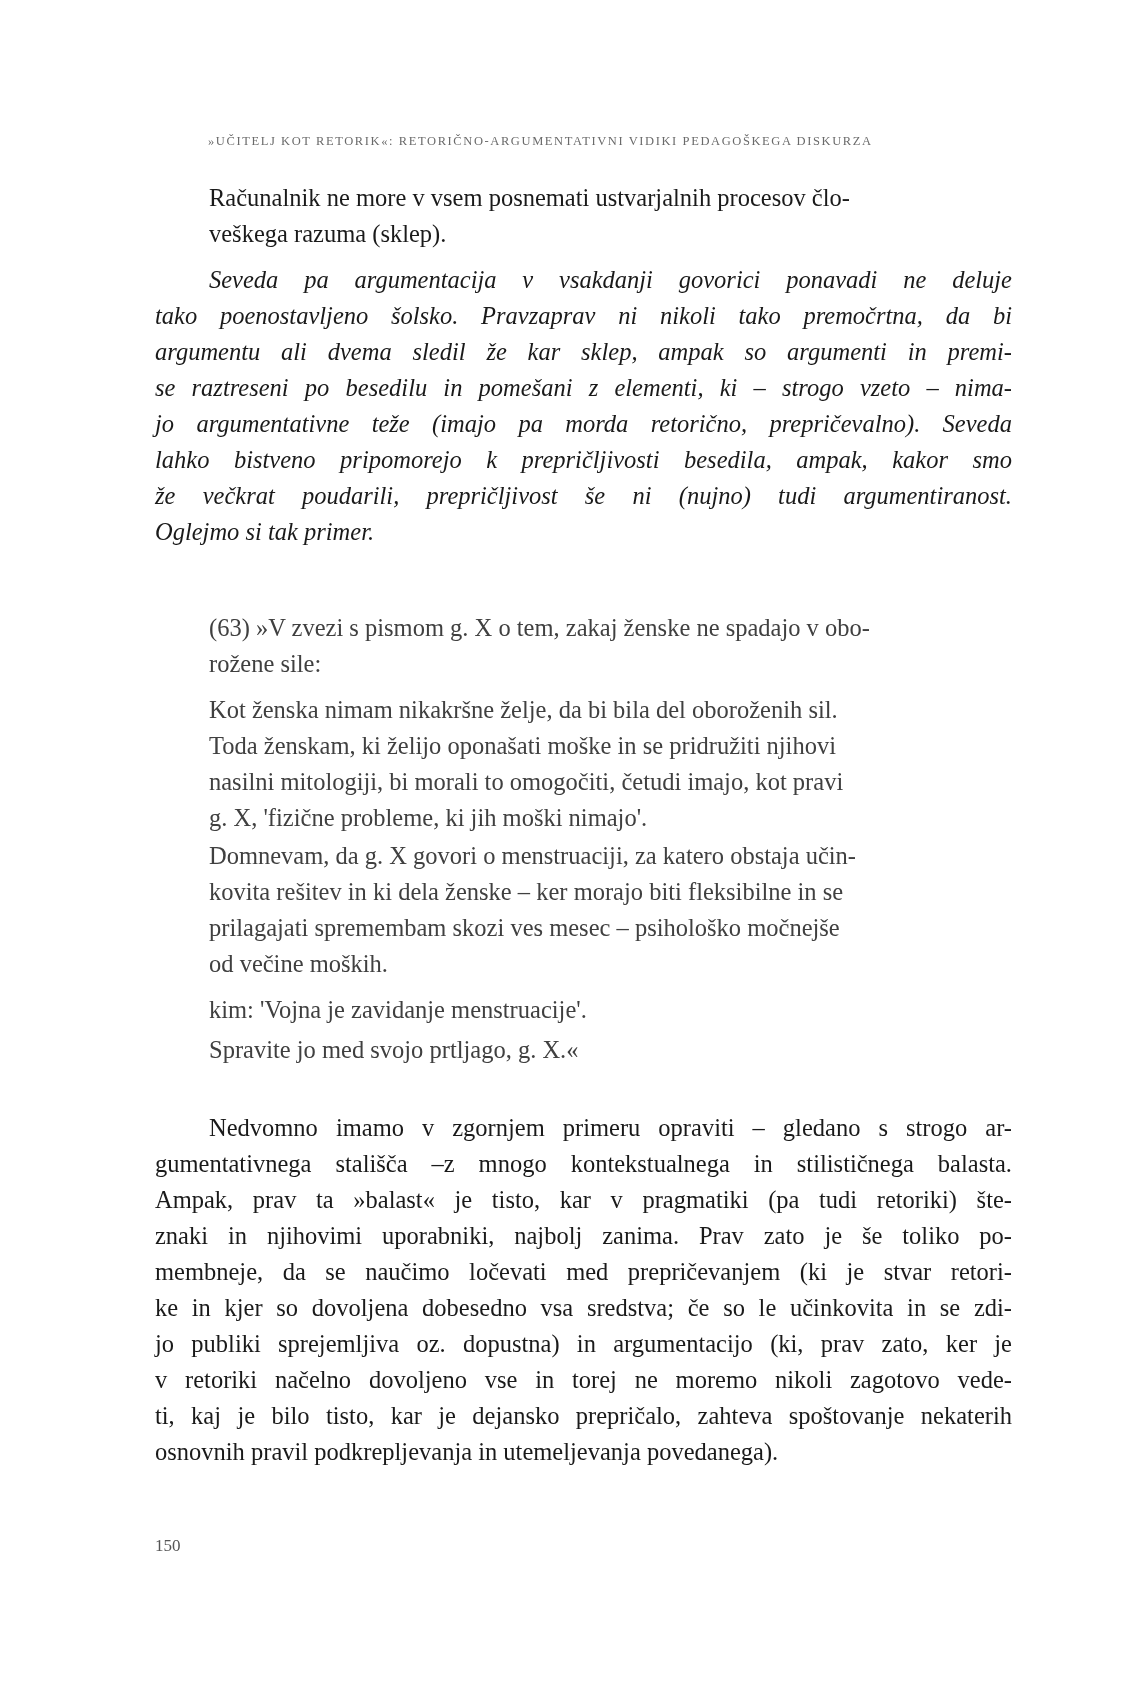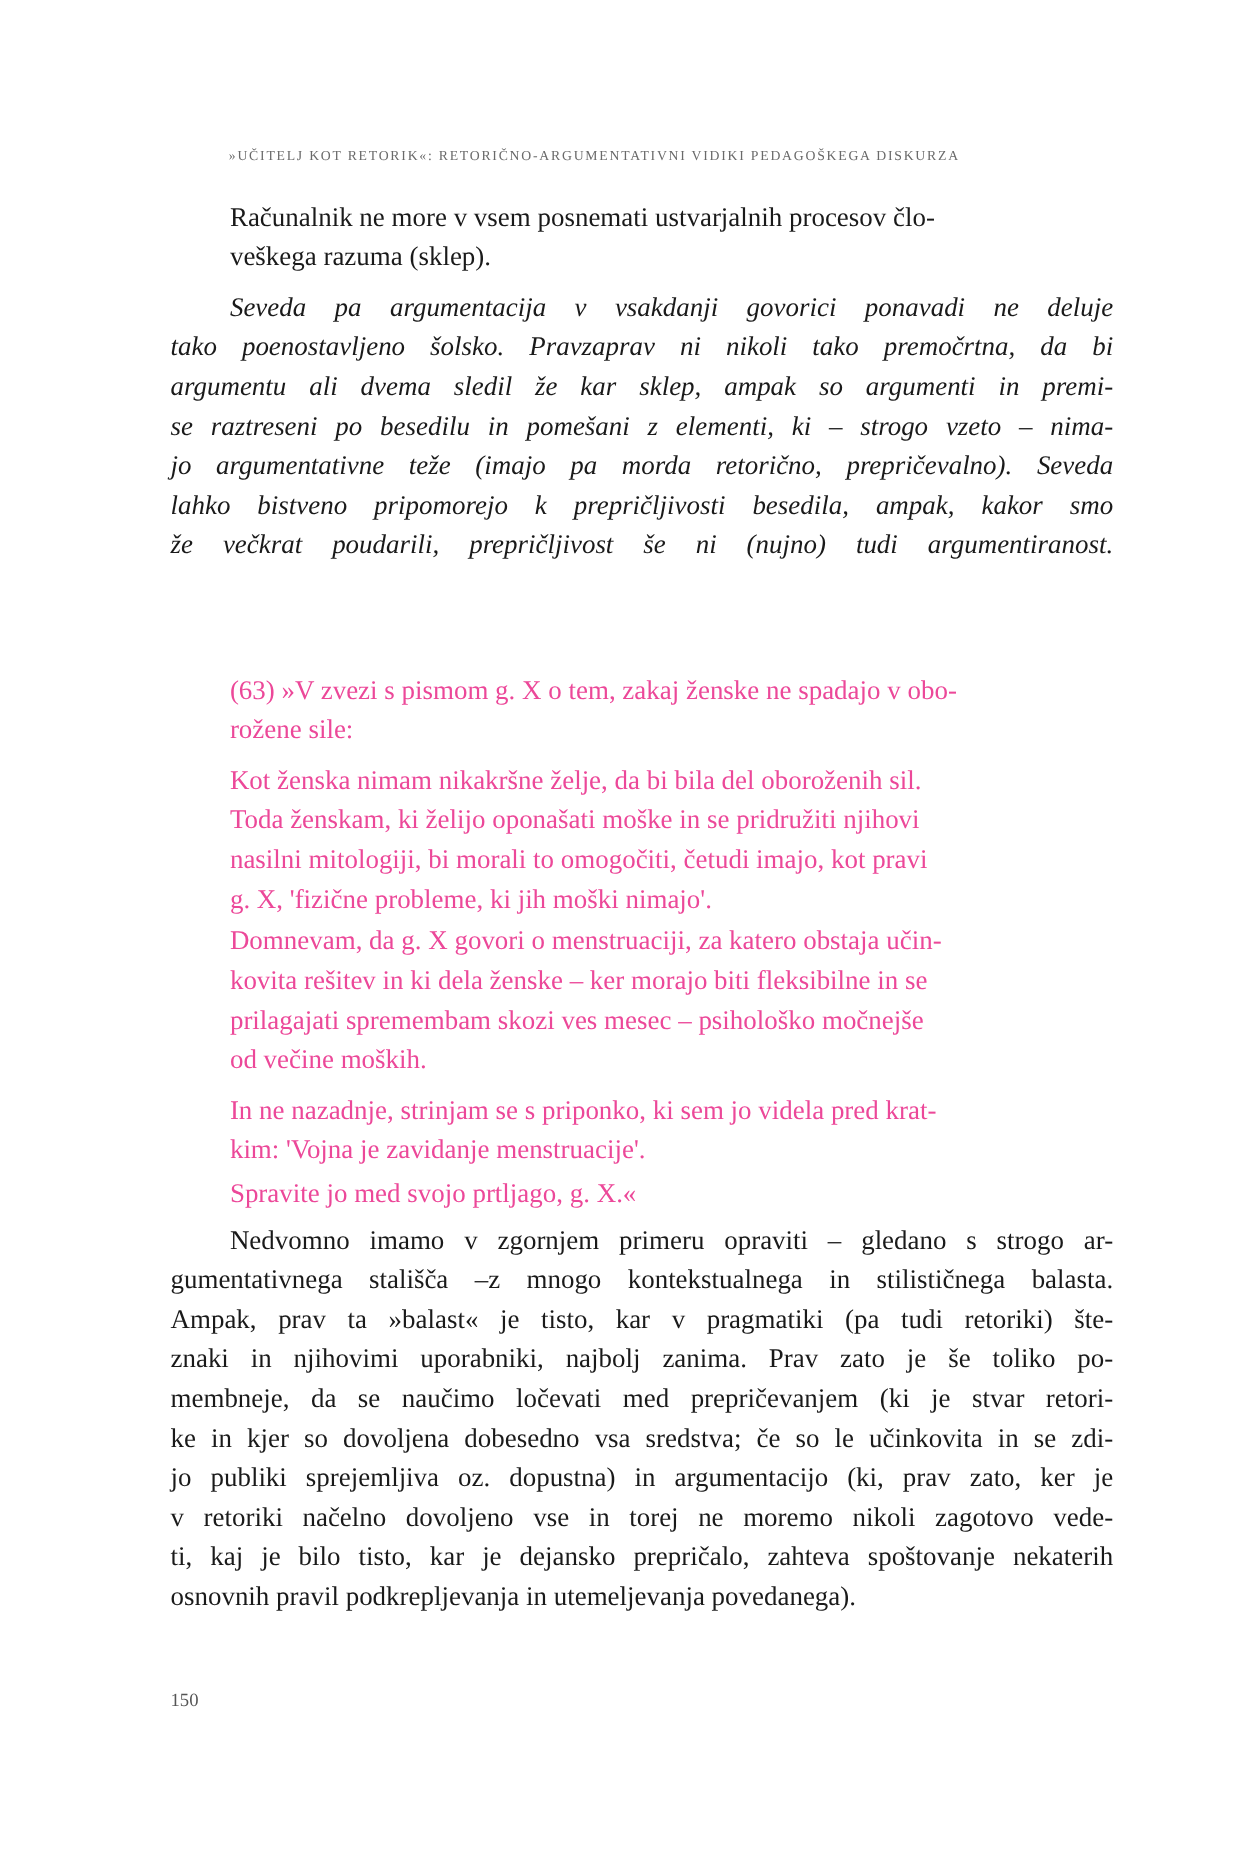--- a/index.html
+++ b/index.html
@@ -15,21 +15,21 @@
     position: absolute; left: 143px; width: 857px;
     font-family: "Liberation Serif", "DejaVu Serif", serif;
     font-size: 24.5px; line-height: 36px; color: #1a1a1a;
     text-align: justify;
   }
   .line { display: block; white-space: nowrap; }
   .just { text-align: justify; text-align-last: justify; white-space: normal; }
   .indent { padding-left: 54px; }
   .quote { position: absolute; left: 197px; width: 748px;
     font-family: "Liberation Serif", "DejaVu Serif", serif;
-    font-size: 24.5px; line-height: 36px; color: #ec4899; }
+    font-size: 24.5px; line-height: 36px; color: #404040; }
   .para { margin: 0; }
   .page-number {
     position: absolute; left: 143px; top: 1536px;
     font-family: "Liberation Serif", "DejaVu Serif", serif;
     font-size: 17px; color: #555;
   }
 </style>
 </head>
 <body>
 
@@ -43,41 +43,41 @@
   </div>
 
   <div class="body-text" style="top:262px;font-style:italic;">
     <span class="line just indent">Seveda pa argumentacija v vsakdanji govorici ponavadi ne deluje</span>
     <span class="line just">tako poenostavljeno šolsko. Pravzaprav ni nikoli tako premočrtna, da bi</span>
     <span class="line just">argumentu ali dvema sledil že kar sklep, ampak so argumenti in premi-</span>
     <span class="line just">se raztreseni po besedilu in pomešani z elementi, ki – strogo vzeto – nima-</span>
     <span class="line just">jo argumentativne teže (imajo pa morda retorično, prepričevalno). Seveda</span>
     <span class="line just">lahko bistveno pripomorejo k prepričljivosti besedila, ampak, kakor smo</span>
     <span class="line just">že večkrat poudarili, prepričljivost še ni (nujno) tudi argumentiranost.</span>
+    <span class="line">Oglejmo si tak primer.</span>
   </div>
 
   <div class="quote" style="top:610px;">
     <div class="para">
       <span class="line">(63) »V zvezi s pismom g. X o tem, zakaj ženske ne spadajo v obo-</span>
       <span class="line">rožene sile:</span>
     </div>
     <div class="para" style="margin-top:10px;">
       <span class="line">Kot ženska nimam nikakršne želje, da bi bila del oboroženih sil.</span>
       <span class="line">Toda ženskam, ki želijo oponašati moške in se pridružiti njihovi</span>
       <span class="line">nasilni mitologiji, bi morali to omogočiti, četudi imajo, kot pravi</span>
       <span class="line">g. X, 'fizične probleme, ki jih moški nimajo'.</span>
     </div>
     <div class="para" style="margin-top:2px;">
       <span class="line">Domnevam, da g. X govori o menstruaciji, za katero obstaja učin-</span>
       <span class="line">kovita rešitev in ki dela ženske – ker morajo biti fleksibilne in se</span>
       <span class="line">prilagajati spremembam skozi ves mesec – psihološko močnejše</span>
       <span class="line">od večine moških.</span>
     </div>
     <div class="para" style="margin-top:10px;">
-      <span class="line">In ne nazadnje, strinjam se s priponko, ki sem jo videla pred krat-</span>
       <span class="line">kim: 'Vojna je zavidanje menstruacije'.</span>
     </div>
     <div class="para" style="margin-top:4px;">
       <span class="line">Spravite jo med svojo prtljago, g. X.«</span>
     </div>
   </div>
 
   <div class="body-text" style="top:1110px;">
     <span class="line just indent">Nedvomno imamo v zgornjem primeru opraviti – gledano s strogo ar-</span>
     <span class="line just">gumentativnega stališča –z mnogo kontekstualnega in stilističnega balasta.</span>

